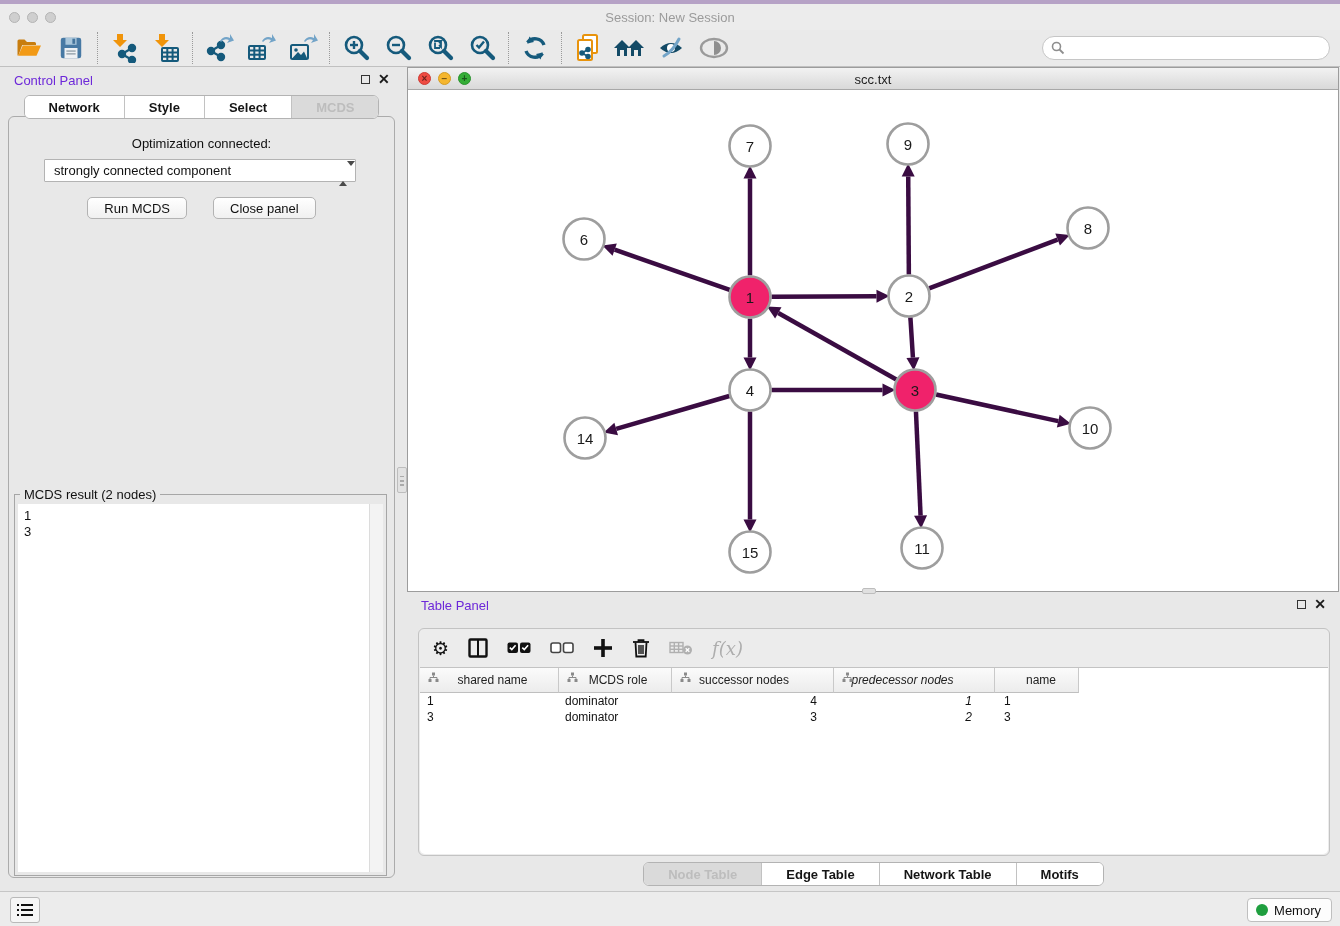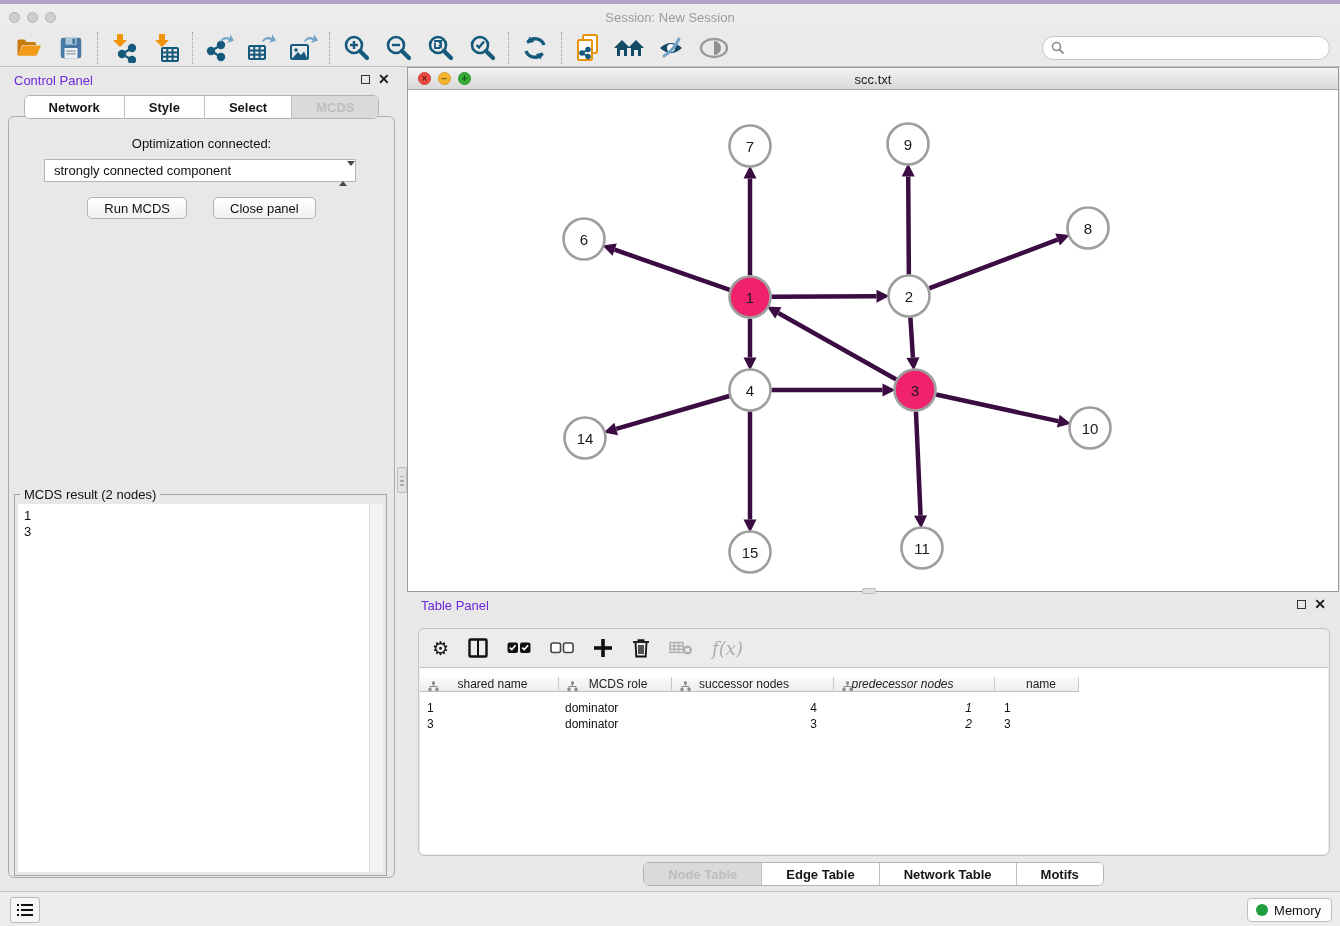--- a/index.html
+++ b/index.html
@@ -89,21 +89,21 @@
   #graph-canvas { position:absolute; left:0; top:22px; right:0; bottom:0; background:#fff; }
 
   
   #table-panel { position:absolute; left:0; top:525px; width:933px; height:299px; }
   #tp-container { position:absolute; left:11px; right:10px; top:36px; height:228px;
                   border:1px solid #c3c3c3; border-radius:6px; background:#ececec; }
   #tp-toolbar { position:absolute; left:0; top:0; right:0; height:38px; display:flex;
                 align-items:center; padding-left:13px; gap:19px; }
   #tp-table { position:absolute; left:1px; right:1px; top:38px; bottom:1px; background:#fff;
               border-radius:0 0 5px 5px; overflow:hidden; border-top:1px solid #c3c3c3; }
-  .th-row { display:flex; height:32px;align-items:center; }
+  .th-row { display:flex; height:25px; }
   .th-cell { position:relative; background:linear-gradient(#fbfbfb,#ececec);
              border-right:1px solid #c9c9c9; border-bottom:1px solid #bfbfbf;
              font-size:12px; color:#222; display:flex; align-items:center; justify-content:center; }
   .th-icon { position:absolute; left:8px; top:4px; }
   .td-row { display:flex; height:16px; }
   .td-cell { font-size:12px; color:#111; line-height:16px; white-space:nowrap; overflow:hidden; }
   .c0 { width:139px; padding-left:7px; }
   .c1 { width:113px; padding-left:6px; }
   .c2 { width:162px; text-align:right; padding-right:17px; }
   .c3 { width:161px; text-align:right; padding-right:23px;font-style:italic; }

